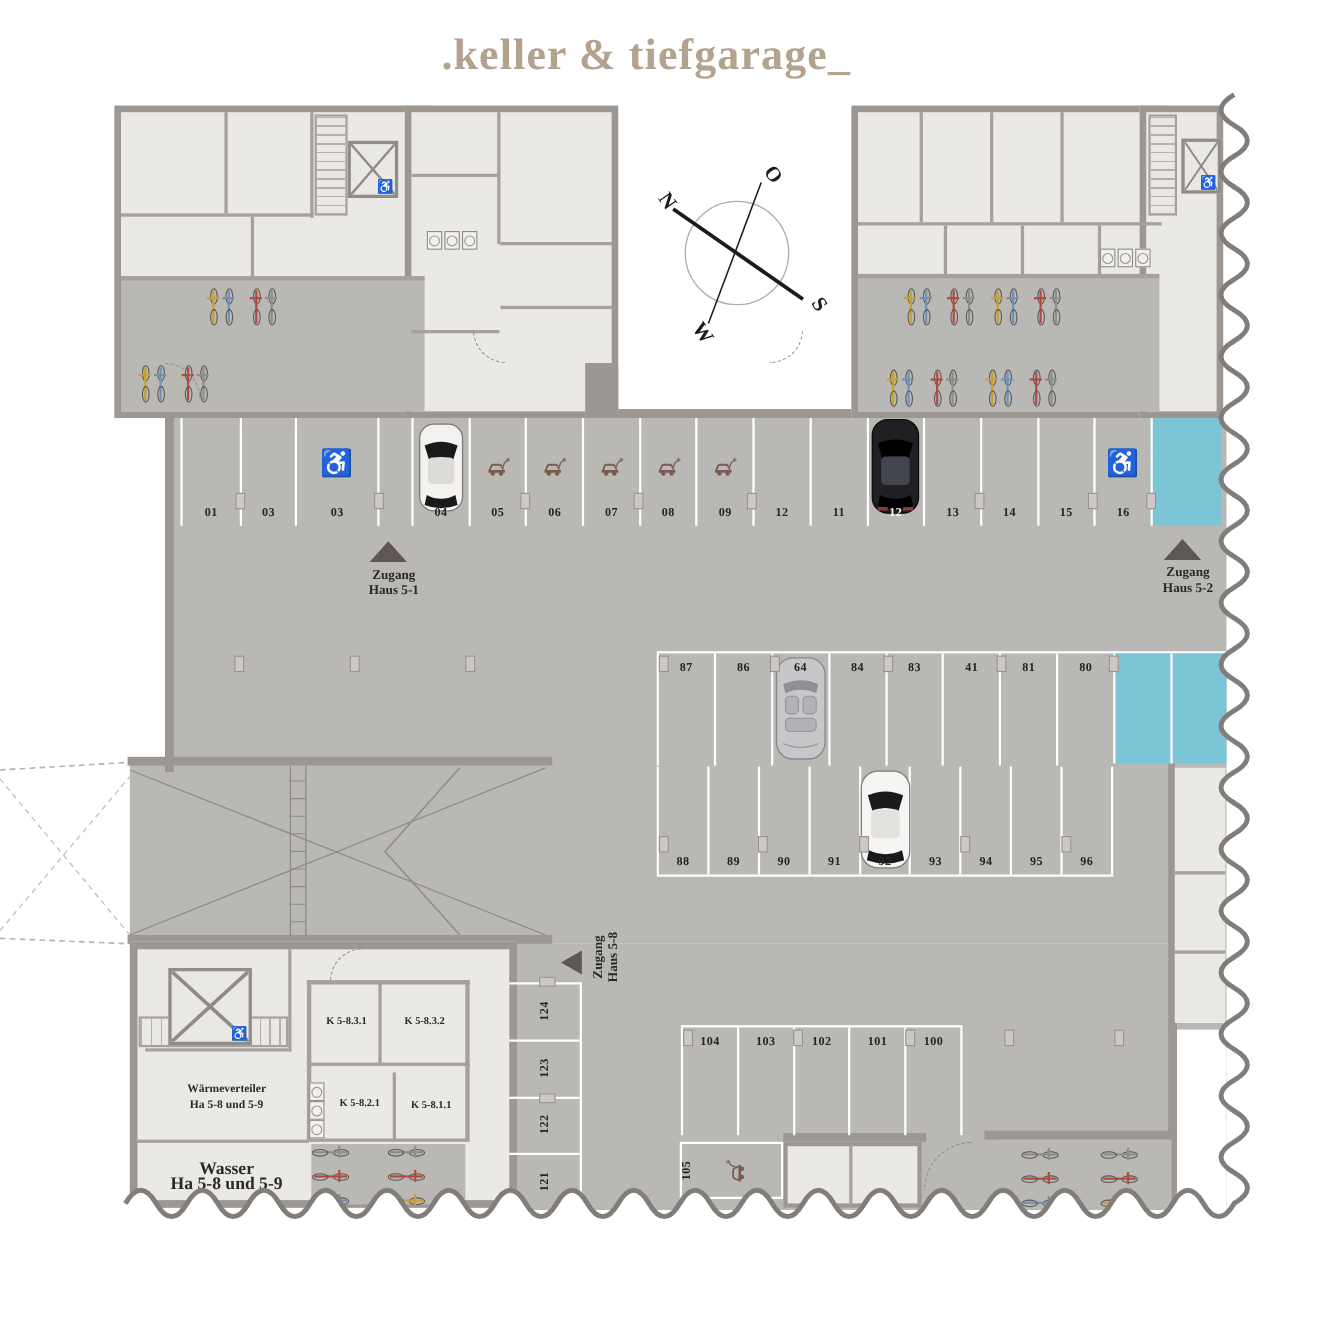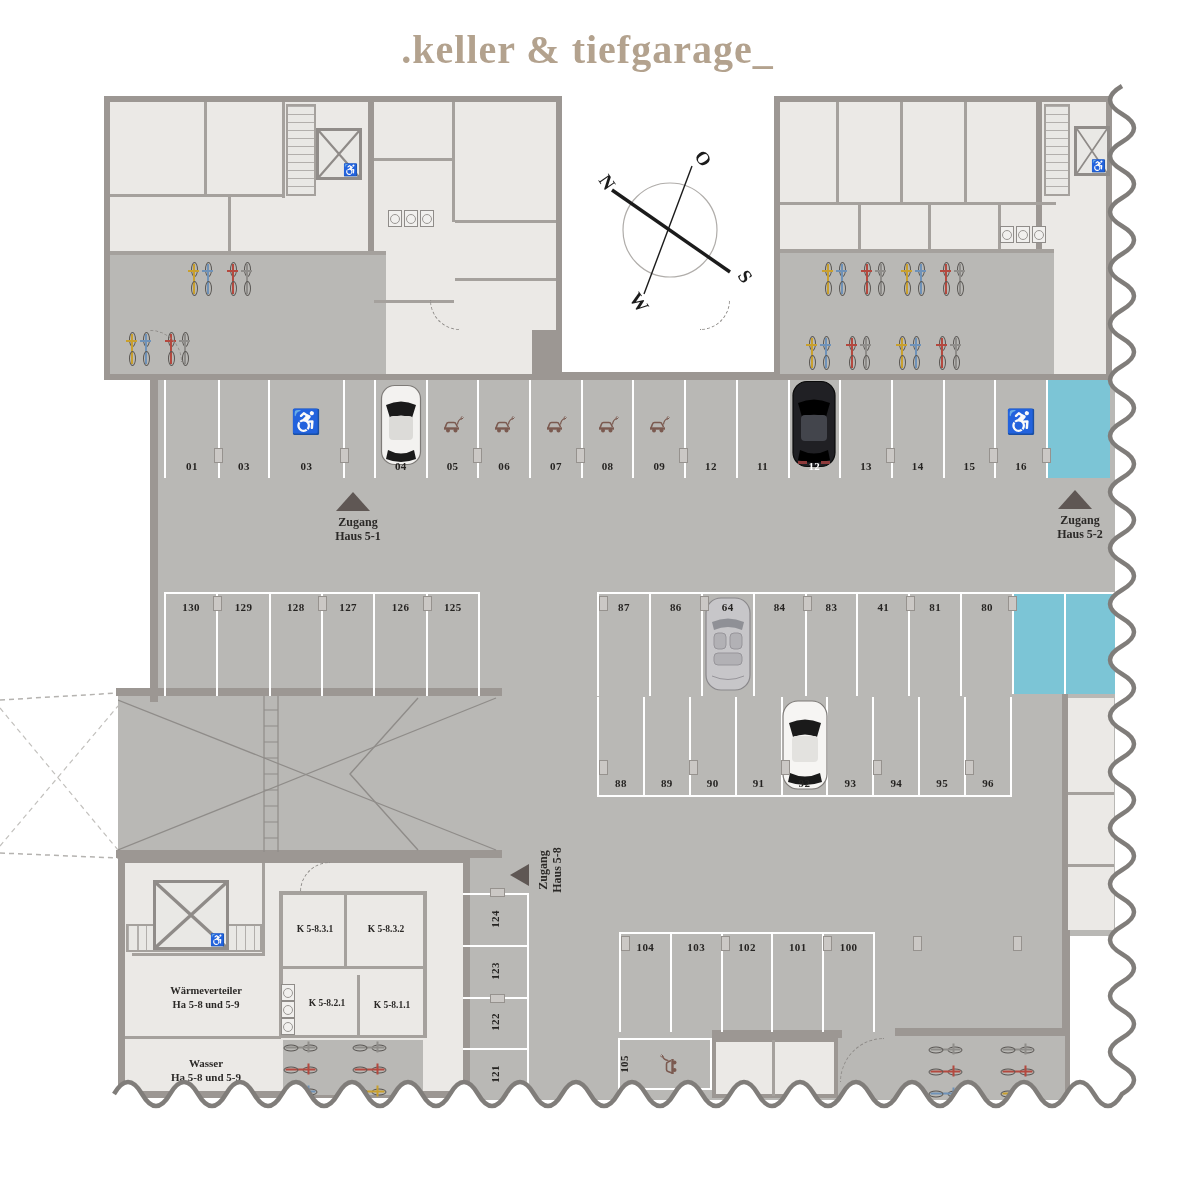--- a/index.html
+++ b/index.html
@@ -248,40 +248,20 @@
   <div class="a zg" style="left:318px;top:515px;width:80px">
     <div>Zugang</div>
       <div>Haus 5-1</div>
   </div>
   <div class="a tri-up" style="left:1058px;top:490px"></div>
   <div class="a zg" style="left:1040px;top:513px;width:80px">
     <div>Zugang</div>
       <div>Haus 5-2</div>
   </div>
 
-  <div class="a row r-t" style="left:164px;top:592px;width:316px;height:104px;border-top:2px solid #fff">
-    <div class="spot">
-        <span class="num">130</span>
-      </div>
-    <div class="spot">
-        <span class="num">129</span>
-      </div>
-    <div class="spot">
-        <span class="num">128</span>
-      </div>
-    <div class="spot">
-        <span class="num">127</span>
-      </div>
-    <div class="spot">
-        <span class="num">126</span>
-      </div>
-    <div class="spot last">
-        <span class="num">125</span>
-      </div>
-  </div>
 
   <div class="a row r-t" style="left:597px;top:592px;width:415px;height:104px;border-top:2px solid #fff">
     <div class="spot">
         <span class="num">87</span>
       </div>
     <div class="spot">
         <span class="num">86</span>
       </div>
     <div class="spot">
       <svg class="car" style="top:2px" width="52" height="96" viewBox="0 0 52 96">
@@ -449,21 +429,21 @@
   <div class="a grayzone" style="left:283px;top:1040px;width:140px;height:55px"></div>
 
   <div class="a rlbl" style="left:285px;top:924px;width:60px;font-size:9.5px">K 5-8.3.1</div>
   <div class="a rlbl" style="left:350px;top:924px;width:72px;font-size:9.5px">K 5-8.3.2</div>
   <div class="a rlbl" style="left:361px;top:1000px;width:62px;font-size:9.5px">K 5-8.1.1</div>
   <div class="a rlbl" style="left:296px;top:998px;width:62px;font-size:9.5px">K 5-8.2.1</div>
   <div class="a rlbl" style="left:134px;top:984px;width:144px;font-size:10.5px;line-height:14px">
     <div>Wärmeverteiler</div>
       <div>Ha 5-8 und 5-9</div>
   </div>
-  <div class="a rlbl" style="left:134px;top:1056px;width:144px;font-size:11px;line-height:14px">
+  <div class="a rlbl" style="left:134px;top:1056px;width:144px;font-size:16px;line-height:14px">
     <div>Wasser</div>
       <div>Ha 5-8 und 5-9</div>
   </div>
 
   <div class="a grayzone" style="left:905px;top:1036px;width:160px;height:62px"></div>
 
   <span class="a pl" style="left:214px;top:448px"></span>
   <span class="a pl" style="left:340px;top:448px"></span>
   <span class="a pl" style="left:473px;top:448px"></span>
   <span class="a pl" style="left:576px;top:448px"></span>

